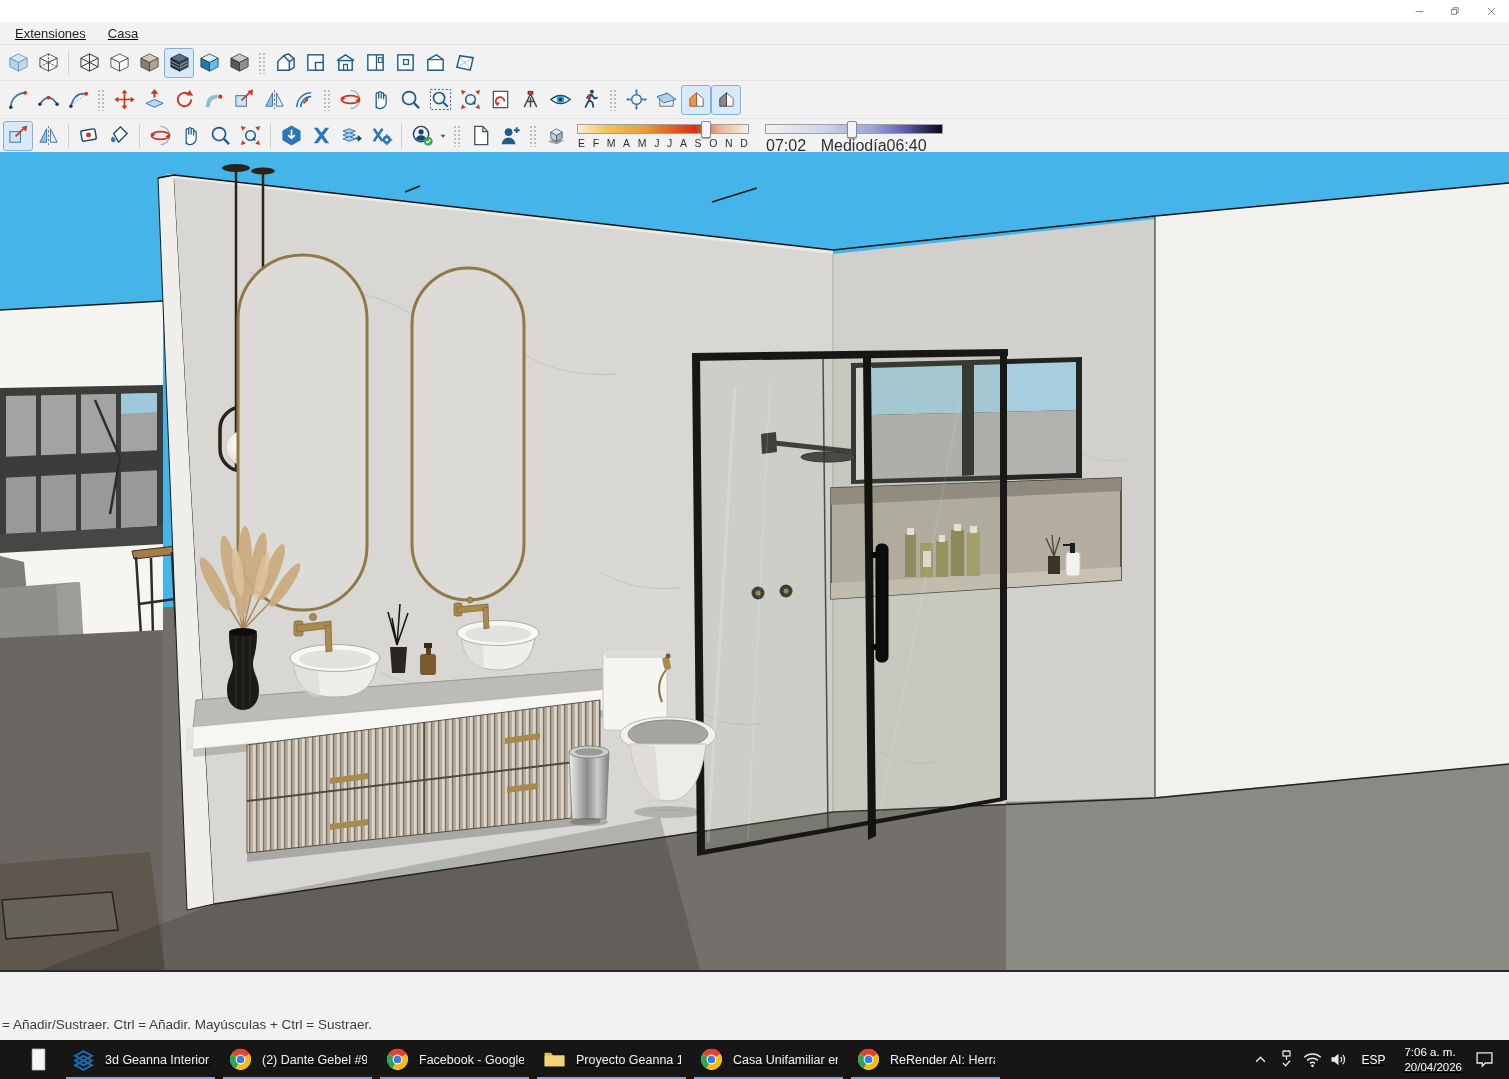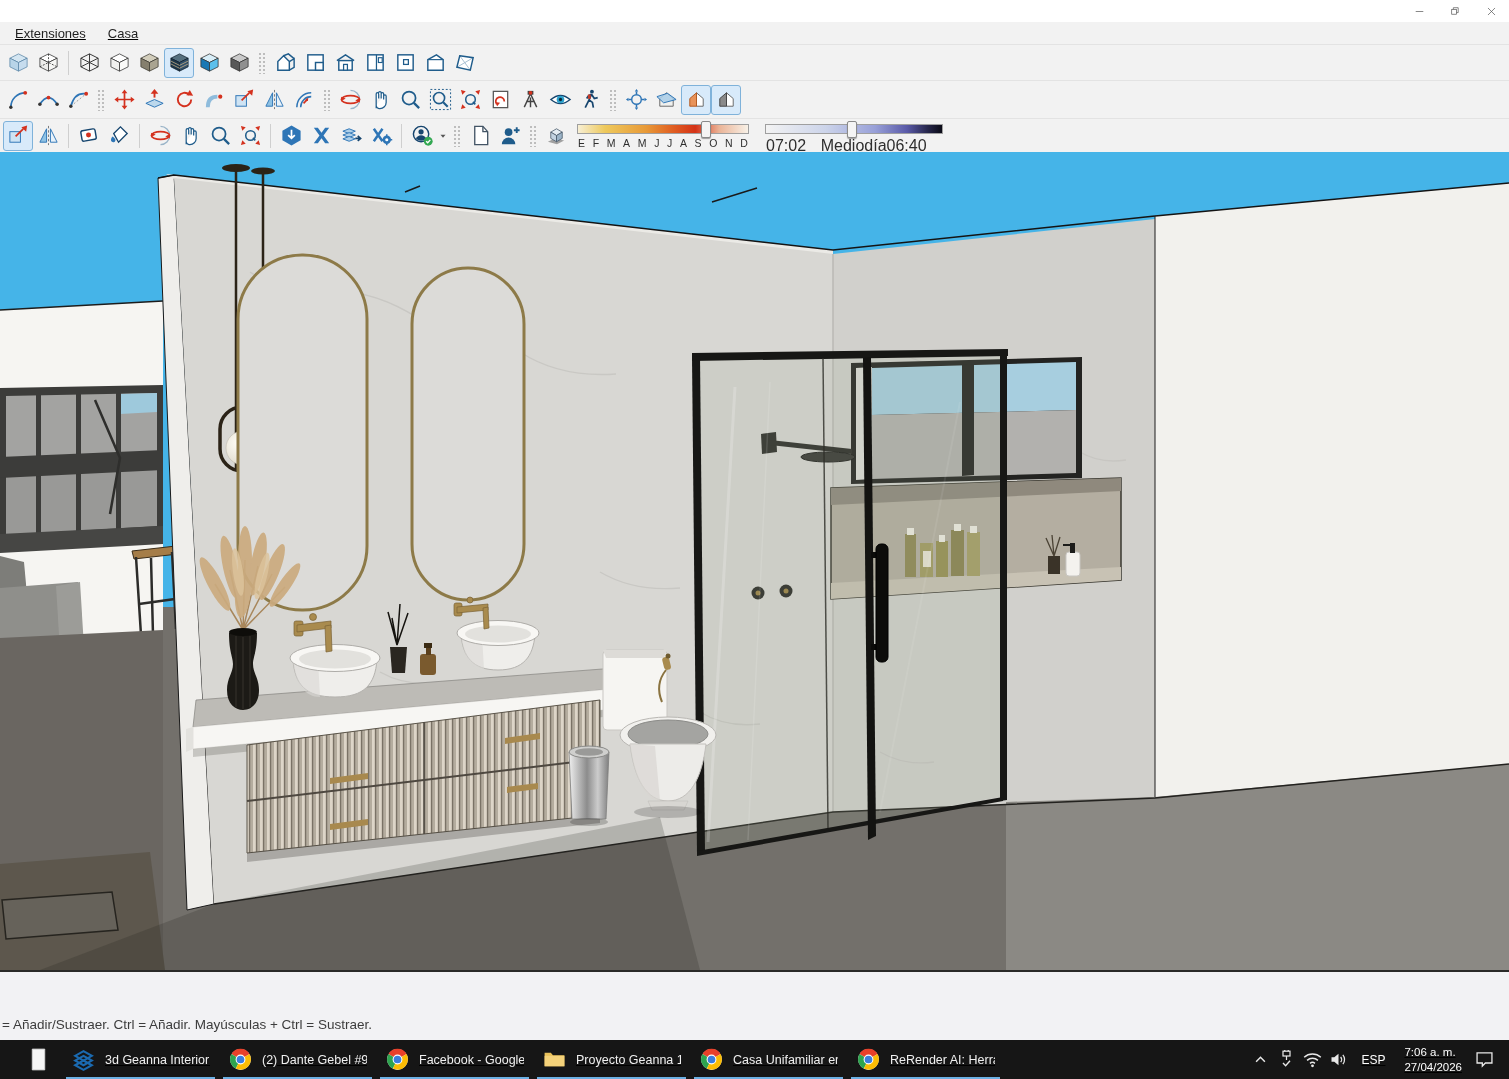--- a/index.html
+++ b/index.html
@@ -881,21 +881,21 @@
             <path d="M2.5 9.5a14 14 0 0 1 19 0M5.8 13a9 9 0 0 1 12.4 0M9.2 16.4a4.3 4.3 0 0 1 5.6 0" fill="none" stroke="#e8e8e8" stroke-width="1.6"></path>
             <circle cx="12" cy="19.2" r="1.6" fill="#e8e8e8"></circle>
           </svg></span>
         <span class="tray-icon"><svg viewBox="0 0 24 24" xmlns="http://www.w3.org/2000/svg">
             <path d="M4 9.5v5h3.2L12 18.5v-13L7.2 9.5Z" fill="#e8e8e8"></path>
             <path d="M14.5 9a5 5 0 0 1 0 6M17 6.8a8.5 8.5 0 0 1 0 10.4" fill="none" stroke="#e8e8e8" stroke-width="1.4"></path>
           </svg></span>
         <span class="lang">ESP</span>
         <div class="clock">
           <div>7:06 a. m.</div>
-          <div>27/04/2026</div>
+          <div>20/04/2026</div>
         </div>
         <span class="tray-icon"><svg viewBox="0 0 24 24" xmlns="http://www.w3.org/2000/svg">
             <path d="M3.5 4.5h17V16h-7.5l-3.5 3.5V16h-6Z" fill="none" stroke="#e8e8e8" stroke-width="1.5"></path>
           </svg></span>
       </div>
     </div>
 
 </div>
 
 </body></html>

